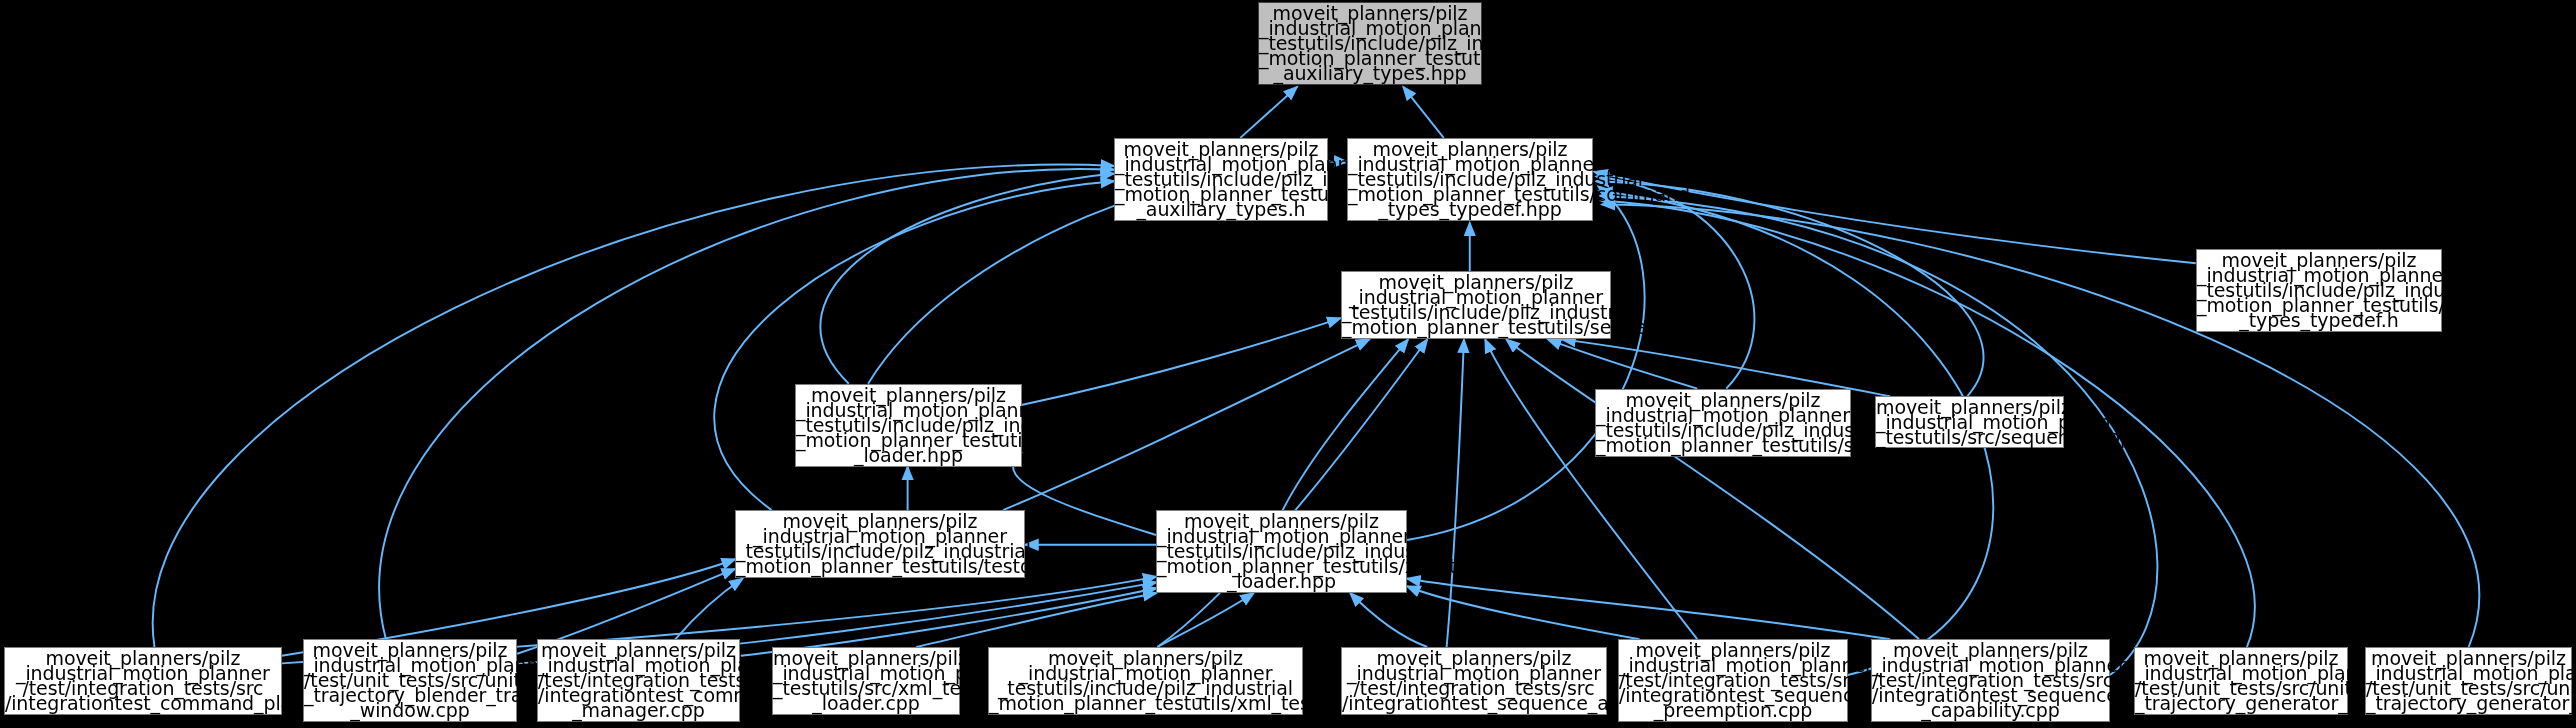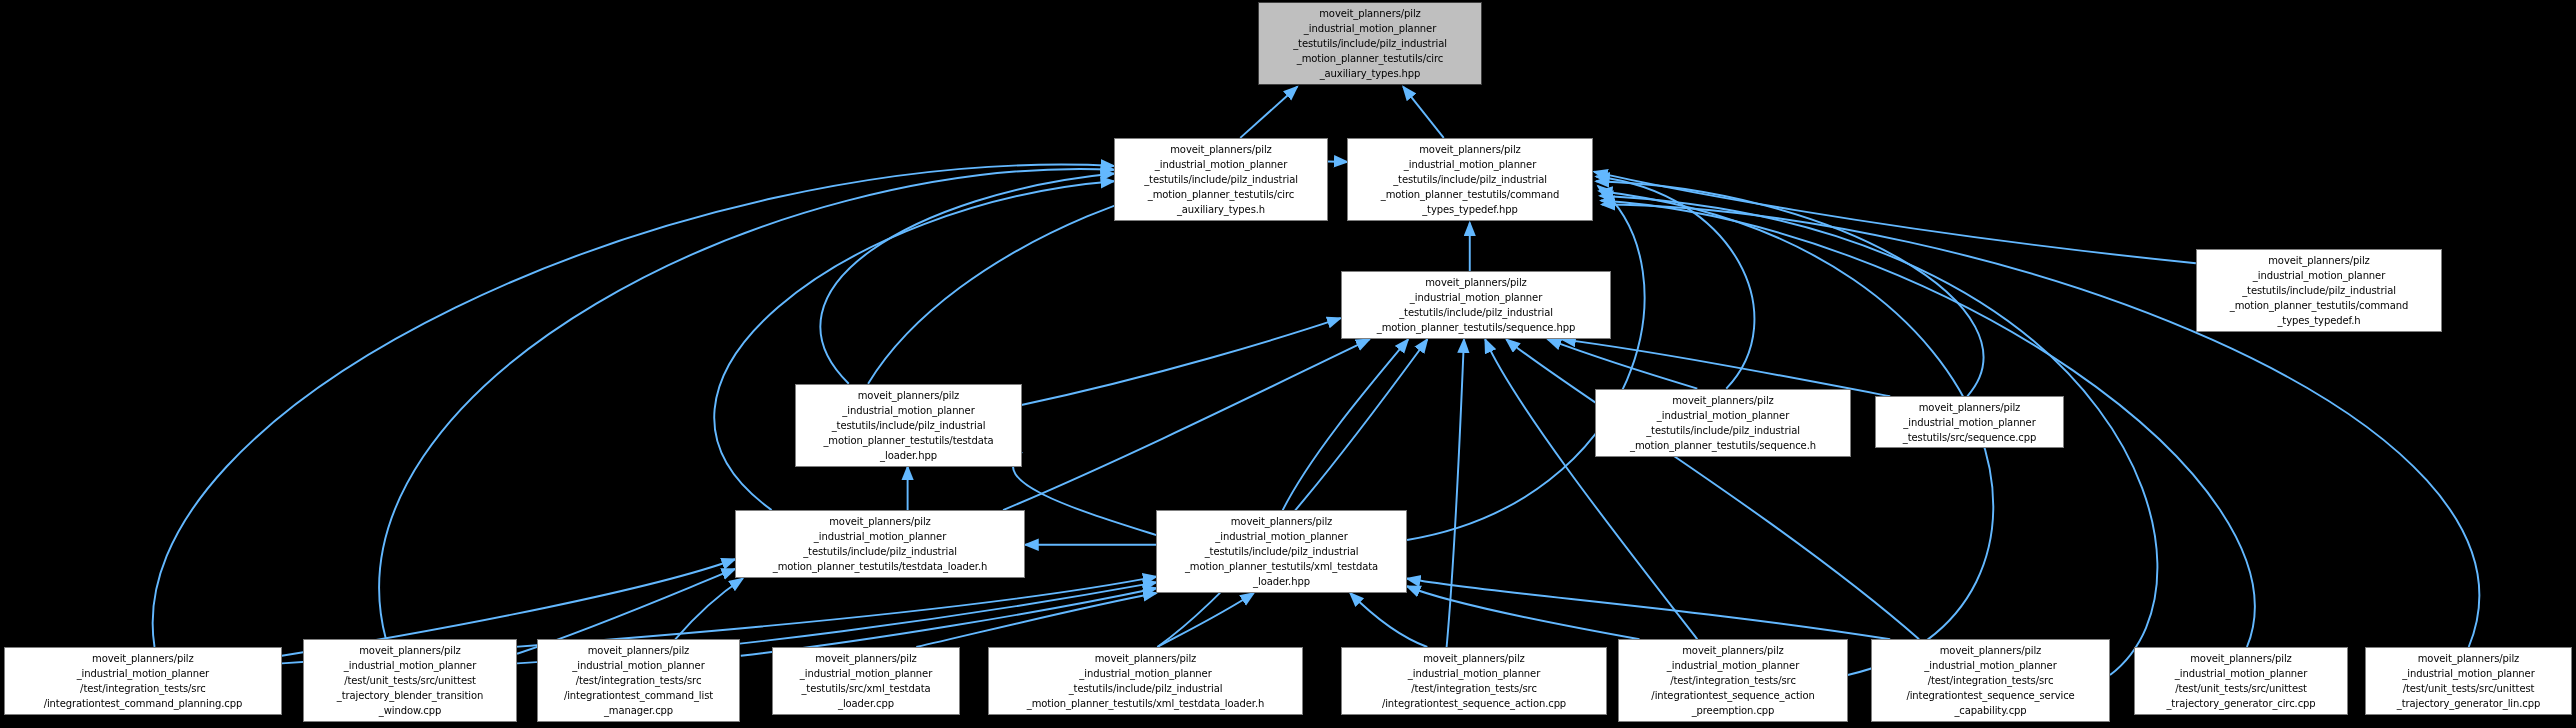--- a/index.html
+++ b/index.html
@@ -22,21 +22,21 @@
     width: 2576px;
     height: 728px;
     pointer-events: none;
   }
   .node {
     position: absolute;
     box-sizing: border-box;
     border: 1px solid #7f7f7f;
     background: #ffffff;
     color: #000000;
-    font-size: 10px;
+    font-size: 19px;
     line-height: 15px;
     text-align: center;
     display: flex;
     align-items: center;
     justify-content: center;
     white-space: pre;
     letter-spacing: -0.1px;
     z-index: 5;
   }
   .node.root {

